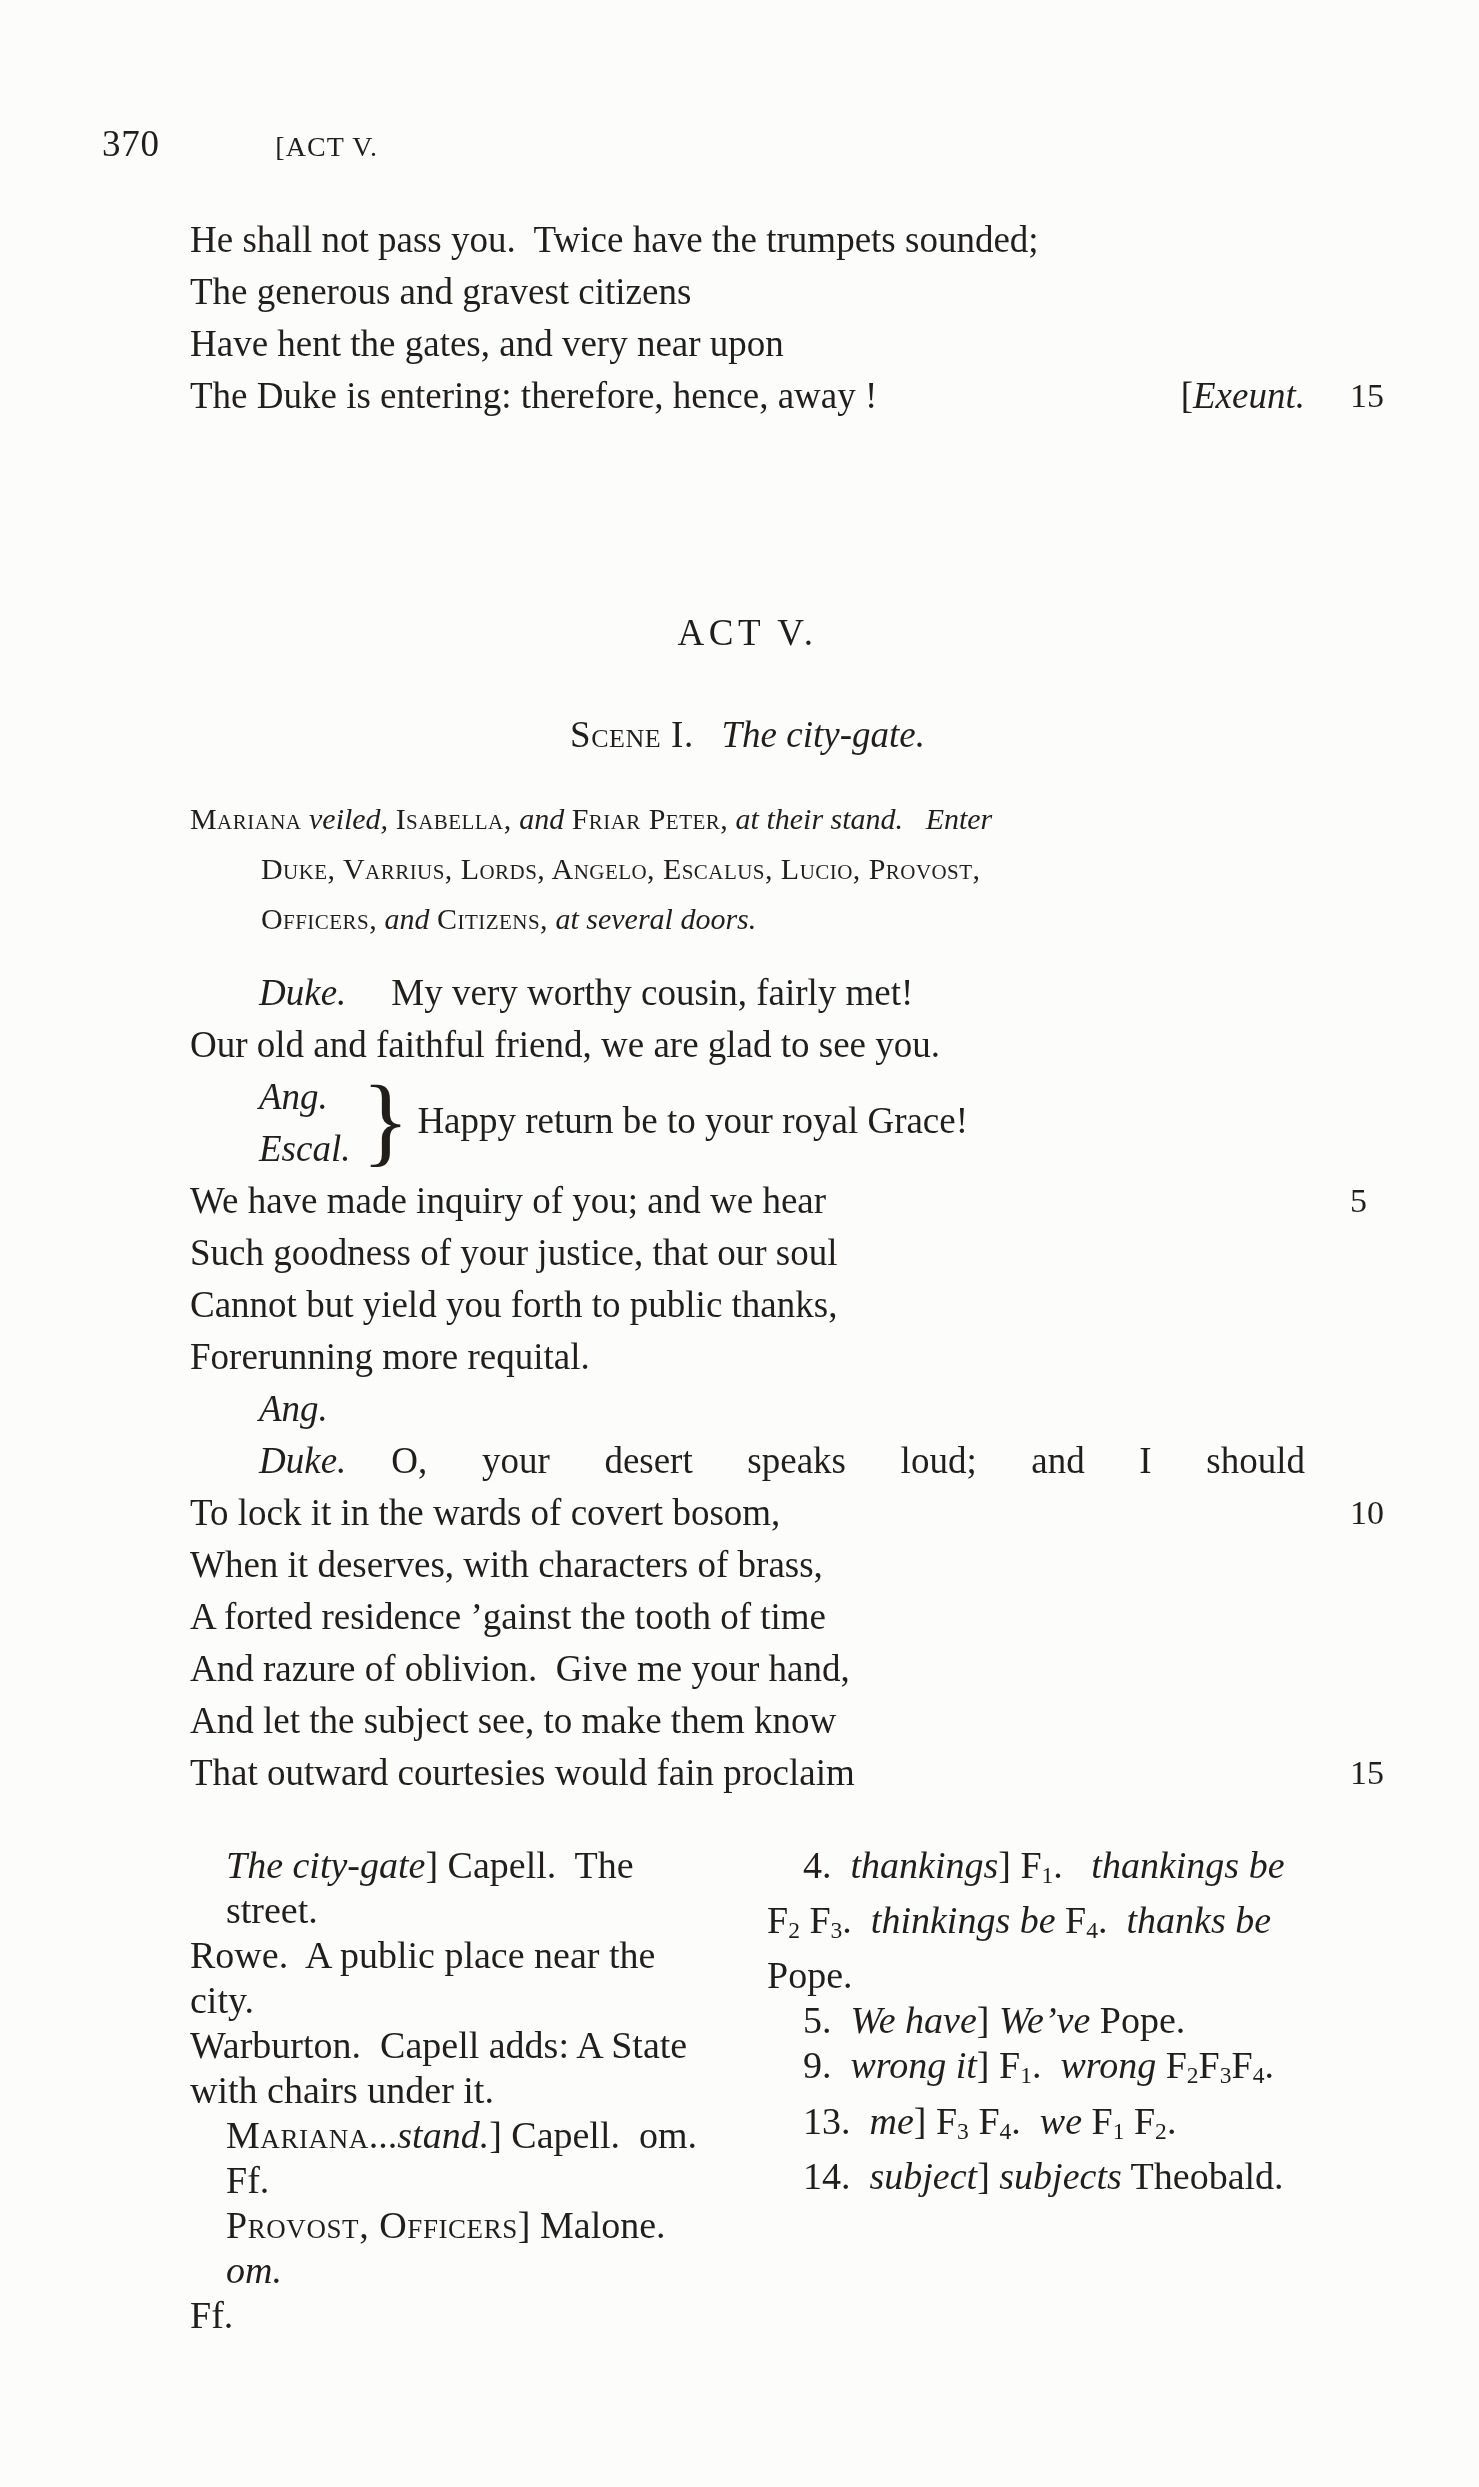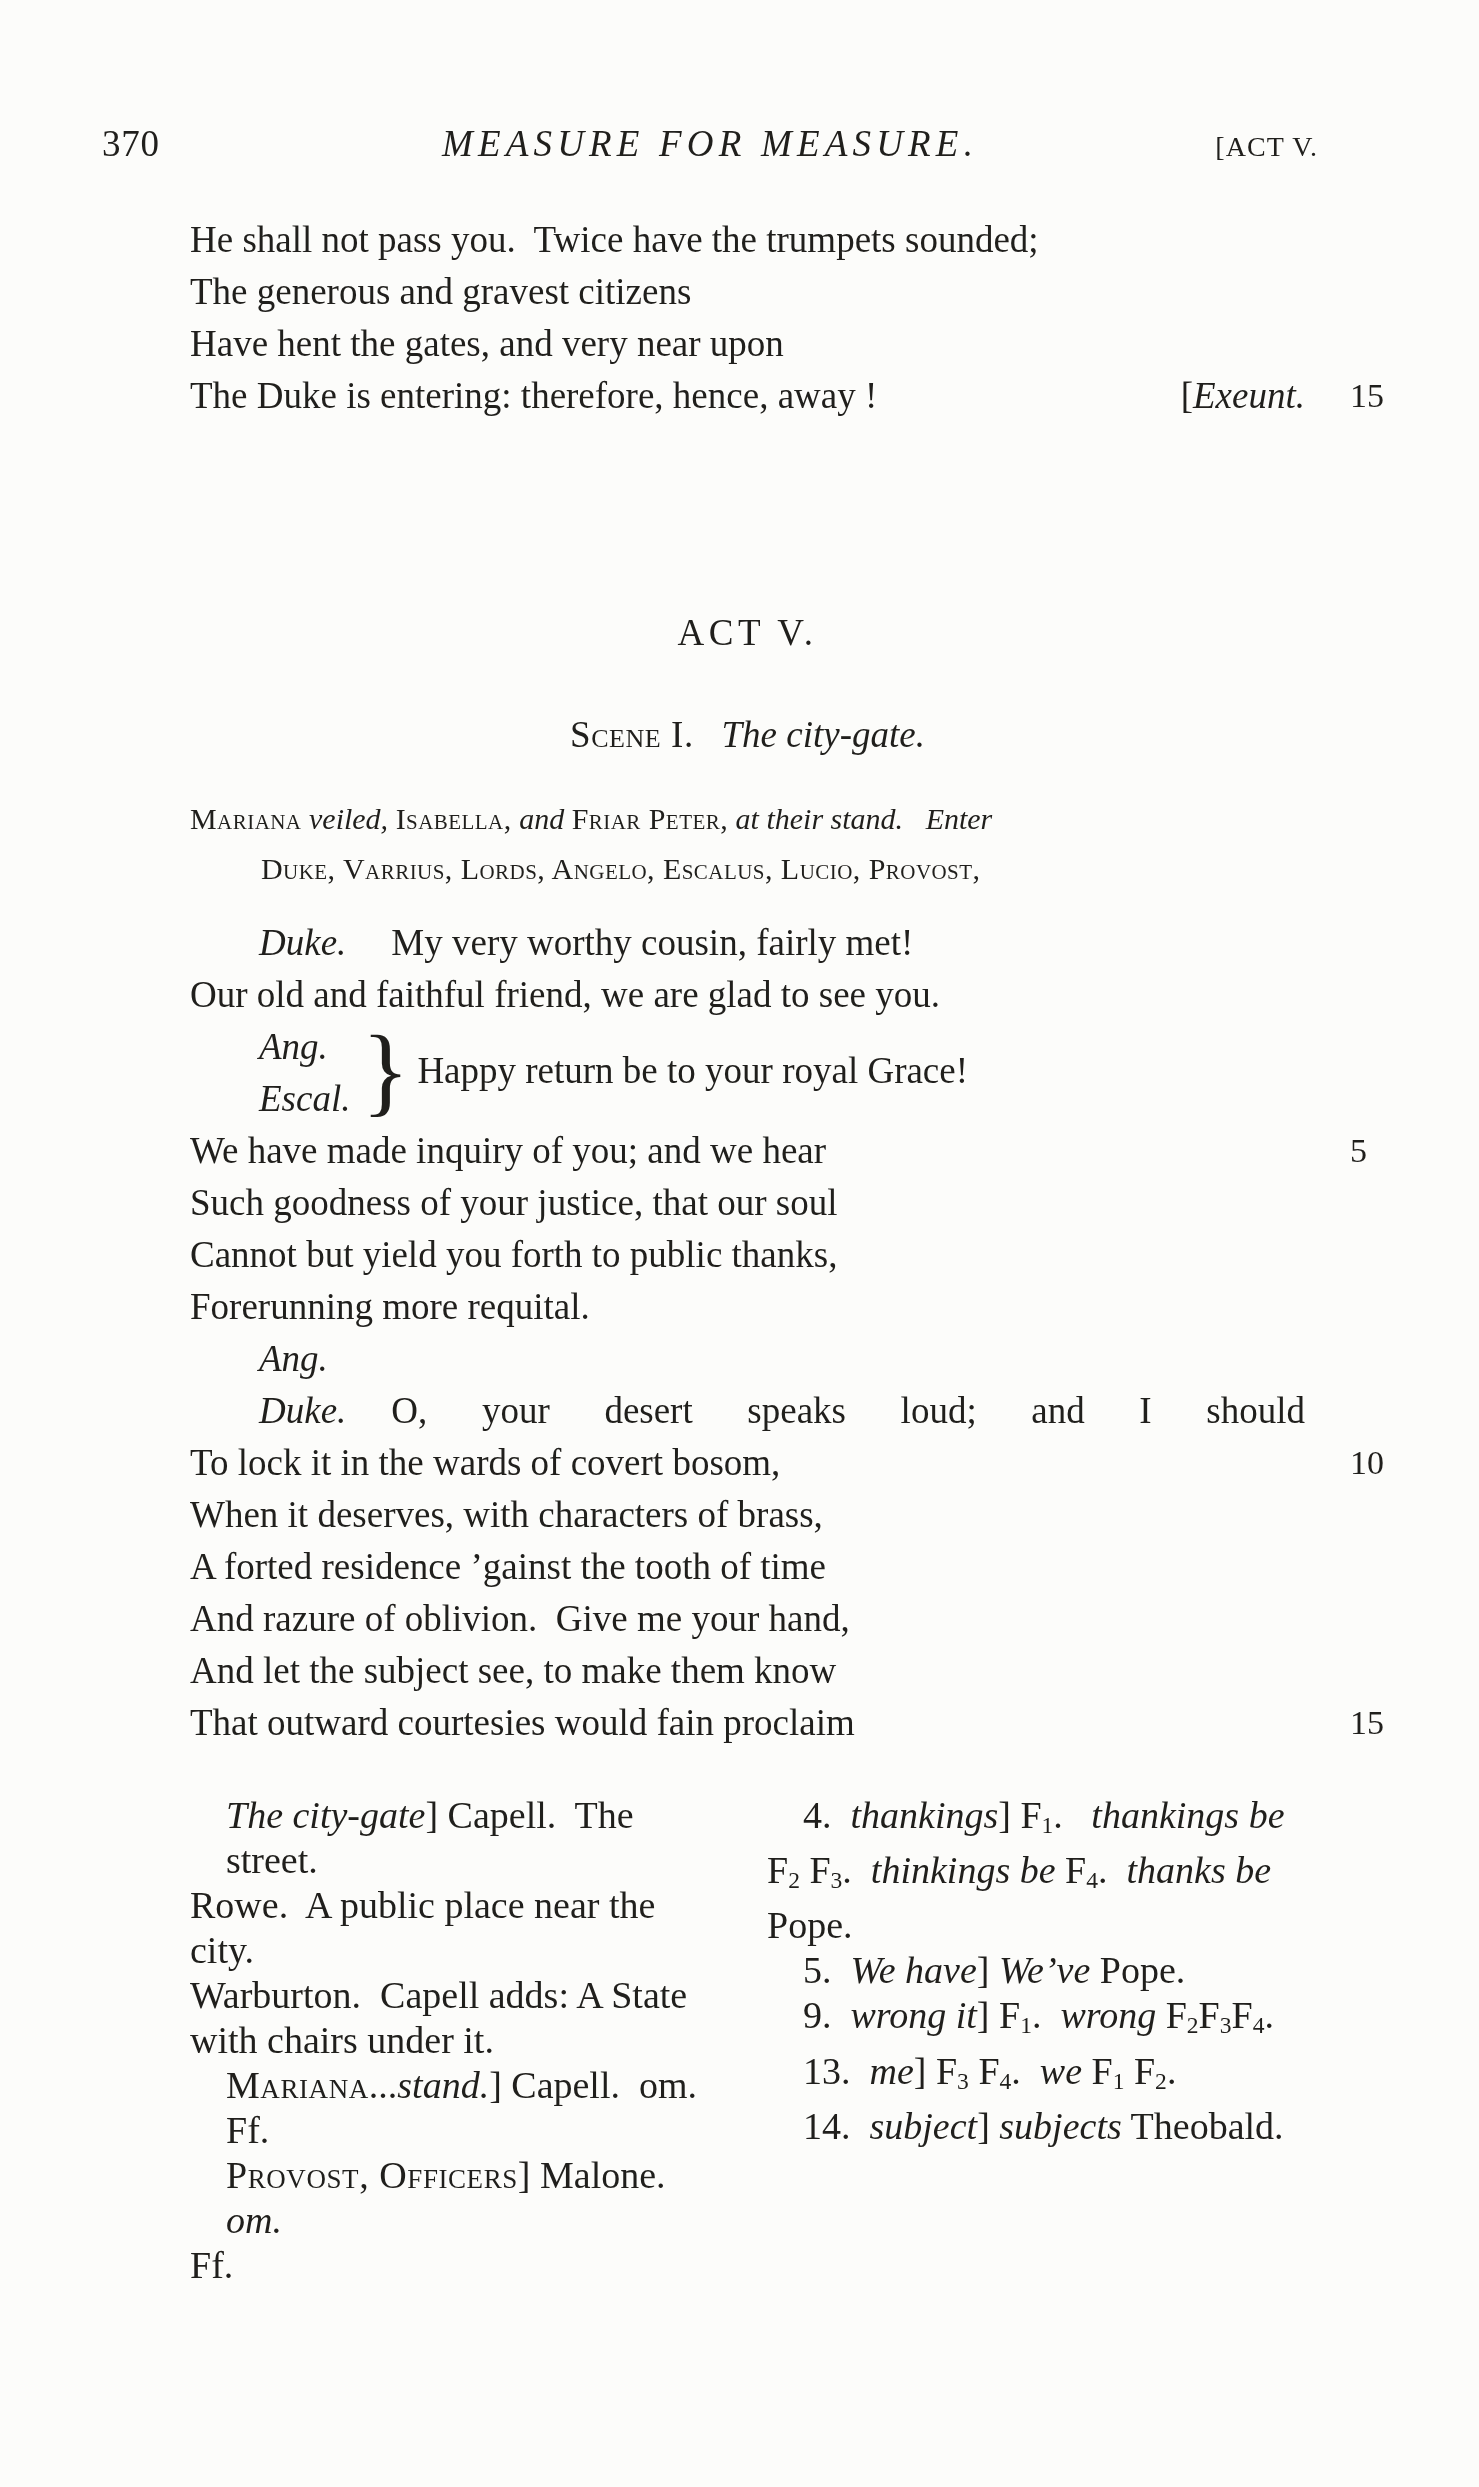--- a/index.html
+++ b/index.html
@@ -100,40 +100,40 @@
   }
   .brace-text { padding-bottom: 3.2px; }
 </style>
 </head>
 <body>
 
 <div class="page">
 
   <div class="header">
     <span class="page-number">370</span>
-    <span class="running-title">MEASURE FOR MEASURE.</span>
     <span class="act-label">[ACT V.</span>
   </div>
 
   <div class="content">
 
     <div id="continuation" class="verse-block continuation">
         <div class="line"><span>He shall not pass you.  Twice have the trumpets sounded;</span></div>
         <div class="line"><span>The generous and gravest citizens</span></div>
         <div class="line"><span>Have hent the gates, and very near upon</span></div>
         <div class="line"><span>The Duke is entering: therefore, hence, away !</span><span class="line-right"><span>[</span><span class="i">Exeunt.</span></span><span class="line-num">15</span></div>
       </div>
 
     <div class="act-heading">ACT V.</div>
 
     <div id="scene-heading" class="scene-heading"><span class="sc">Scene I.</span><span>   </span><span class="i">The city-gate.</span></div>
 
     <div id="stage-direction" class="stage-direction">
         <div class="line"><span class="sc">Mariana</span><span> </span><span class="i">veiled,</span><span> </span><span class="sc">Isabella,</span><span> </span><span class="i">and</span><span> </span><span class="sc">Friar Peter,</span><span> </span><span class="i">at their stand.</span><span>   </span><span class="i">Enter</span></div>
         <div class="line sd-cont"><span class="sc">Duke, Varrius, Lords, Angelo, Escalus, Lucio, Provost,</span></div>
+        <div class="line sd-cont"><span class="sc">Officers,</span><span> </span><span class="i">and</span><span> </span><span class="sc">Citizens,</span><span> </span><span class="i">at several doors.</span></div>
       </div>
 
     <div id="dialogue" class="verse-block dialogue">
         <div class="line speaker-line"><span class="speaker">Duke.</span><span>My very worthy cousin, fairly met!</span></div>
         <div class="line"><span>Our old and faithful friend, we are glad to see you.</span></div>
         <div class="brace-group">
           <div class="brace-speakers">
             <div class="brace-sp">Ang.</div>
             <div class="brace-sp">Escal.</div>
           </div>

